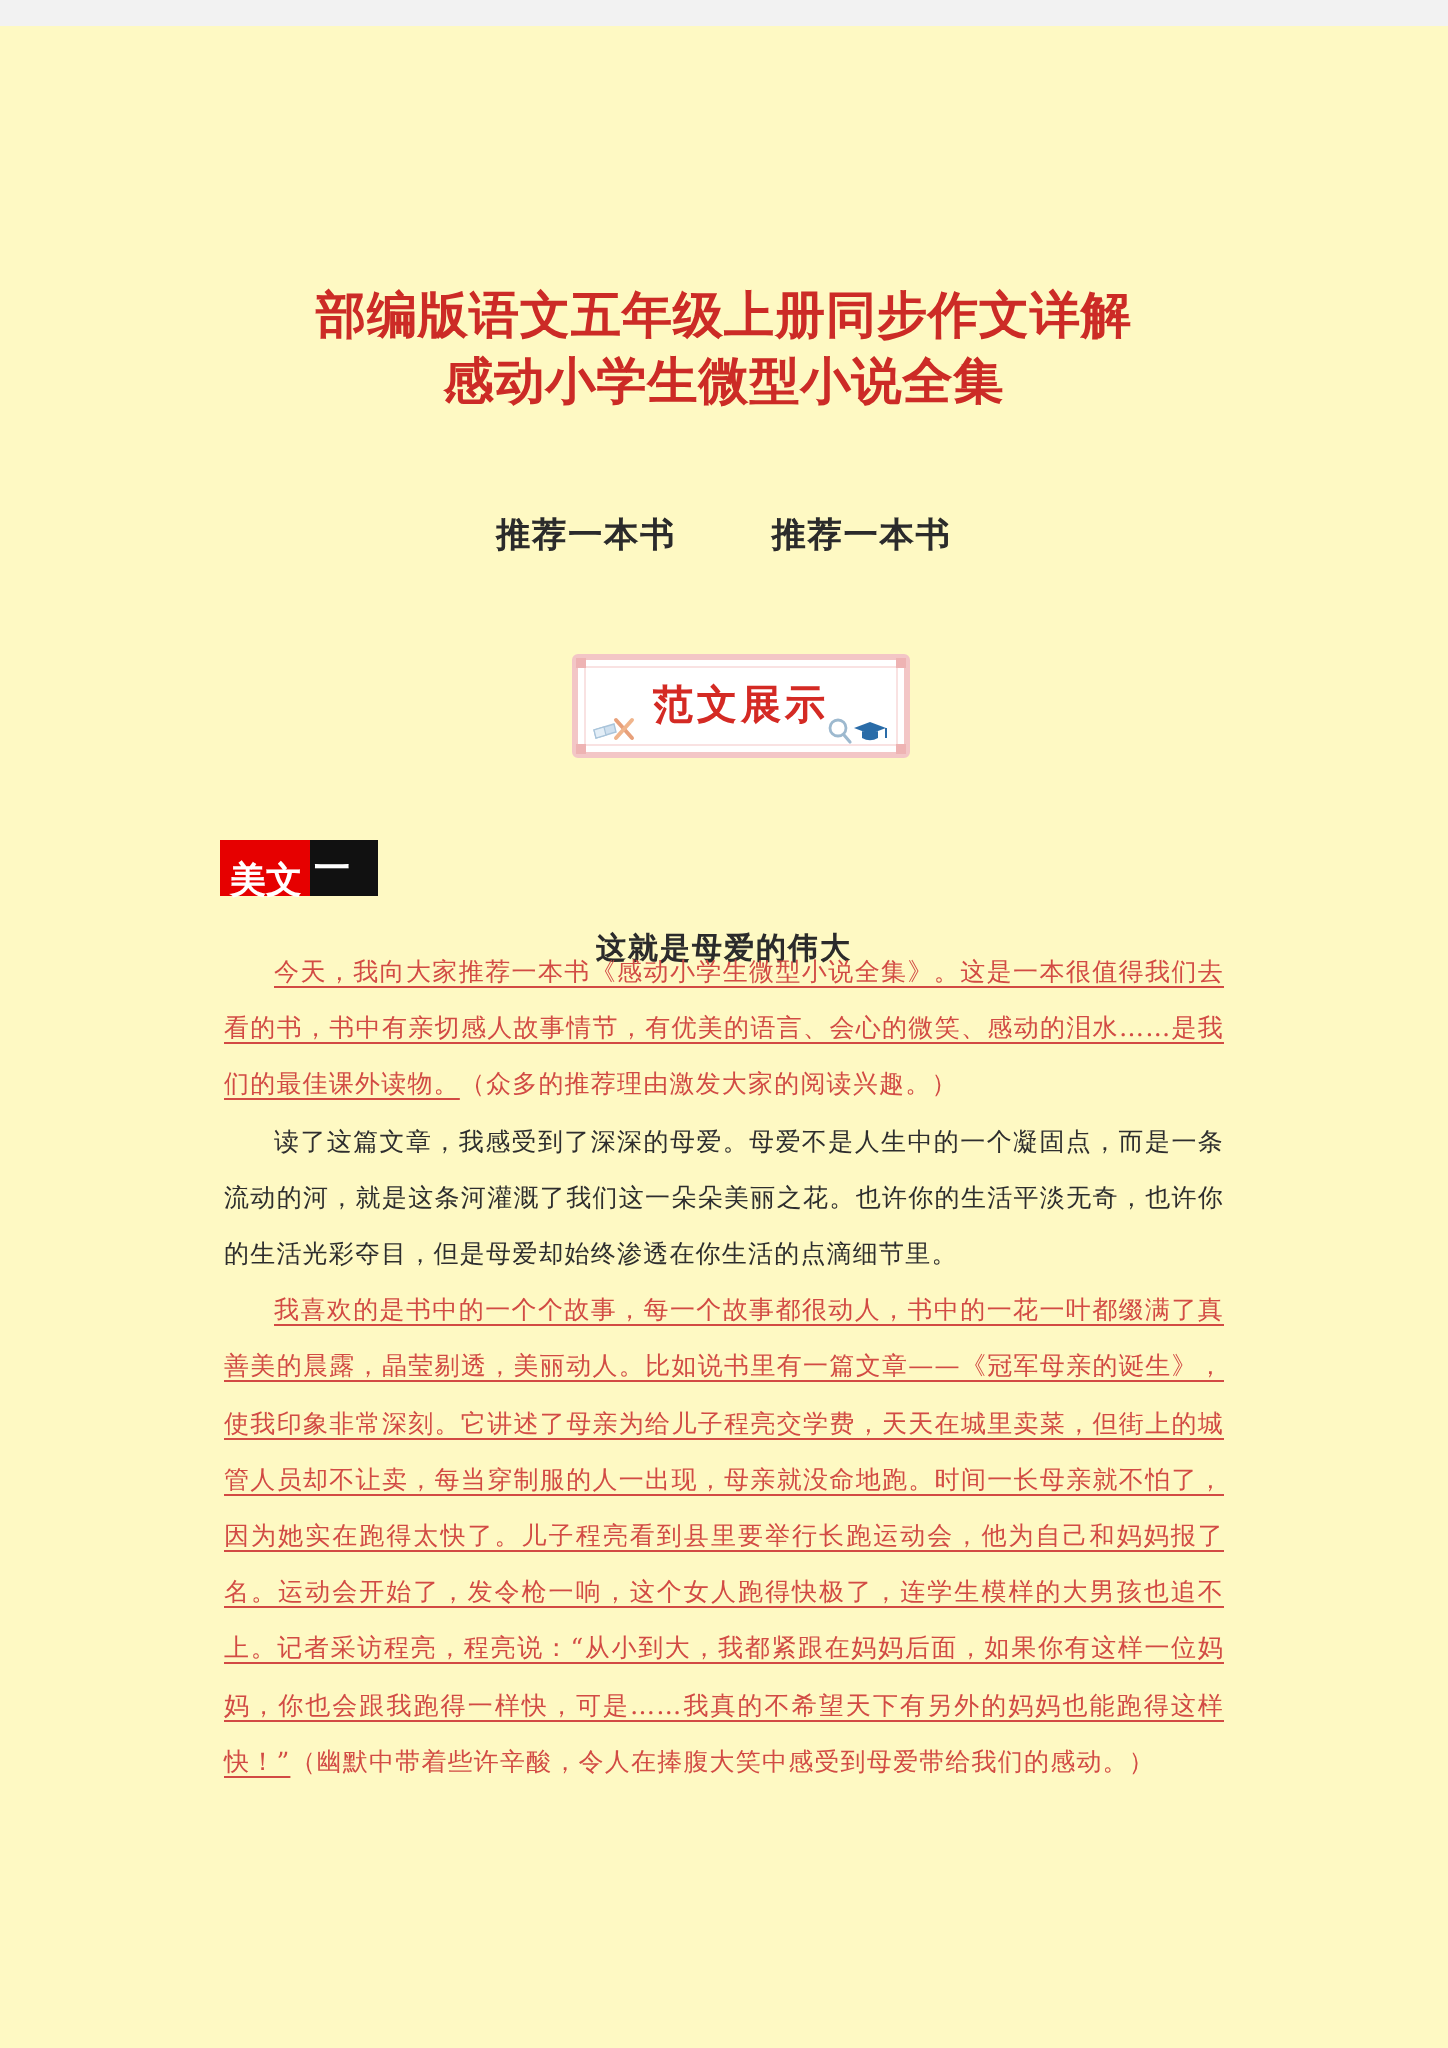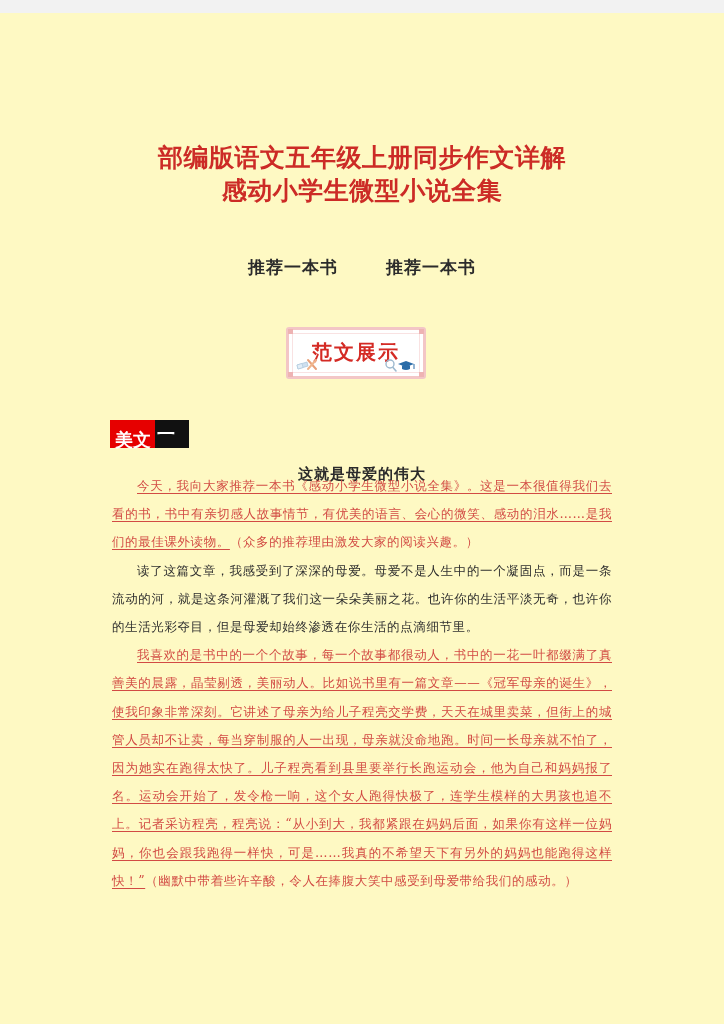--- a/index.html
+++ b/index.html
@@ -51,21 +51,21 @@
   .unit-gap {
     display: inline-block;
     width: 34px;
   }
 
   
   .banner {
     position: absolute;
     top: 314px;
     left: 286px;
-    width: 140px;
+    width: 169px;
     height: 52px;
     border: 3px solid #f3c6c6;
     border-radius: 3px;
     background: #ffffff;
     box-sizing: border-box;
   }
   .banner:before {
     content: "";
     position: absolute;
     left: 3px; right: 3px; top: 3px; bottom: 3px;

